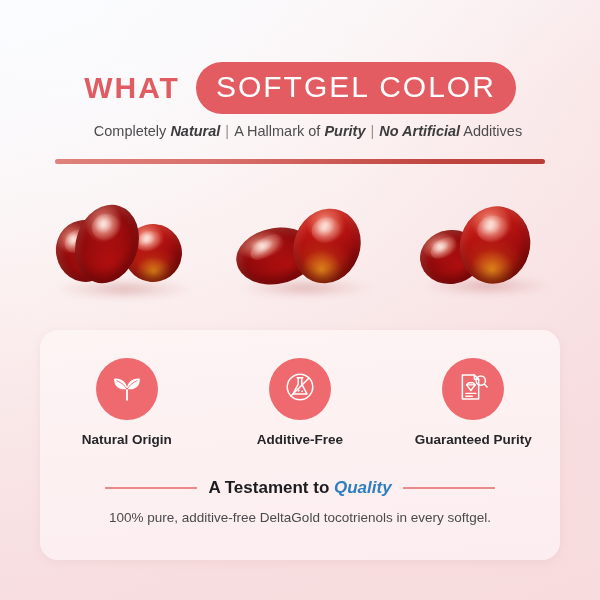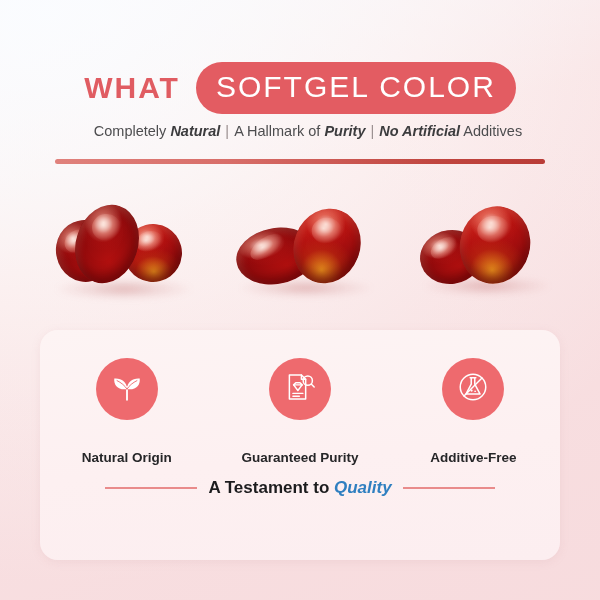--- a/index.html
+++ b/index.html
@@ -182,21 +182,21 @@
   .badge {
     width: 62px;
     height: 62px;
     border-radius: 50%;
     background: #ee6a6e;
     display: flex;
     align-items: center;
     justify-content: center;
   }
   .feature-label {
-    margin-top: 30px;
+    margin-top: 12px;
     font-size: 13.5px;
     font-weight: bold;
     color: #262628;
     white-space: nowrap;
   }
 
   
   .testament {
     position: absolute;
     top: 148px;
@@ -283,60 +283,61 @@
             <svg width="34" height="34" viewBox="0 0 48 48" fill="none">
               <path d="M24 42 V24" stroke="#fff" stroke-width="2.6" stroke-linecap="round"></path>
               <path d="M24 27 C24 16 15 11 6 12 C5 22 12 29 24 27 Z" fill="#fff"></path>
               <path d="M24 27 C24 16 33 11 42 12 C43 22 36 29 24 27 Z" fill="#fff"></path>
               <path d="M10 15 C16 18 21 22 24 27" stroke="#ee6a6e" stroke-width="1.3" stroke-linecap="round"></path>
               <path d="M38 15 C32 18 27 22 24 27" stroke="#ee6a6e" stroke-width="1.3" stroke-linecap="round"></path>
             </svg>
           </span>
         </div>
         <div class="feature-label">Natural Origin</div>
+      </div>
+
+      <div class="feature">
+        <div class="badge">
+          <span>
+            <svg width="34" height="34" viewBox="0 0 48 48" fill="none" stroke="#fff" stroke-width="2.1" stroke-linecap="round" stroke-linejoin="round">
+              <circle cx="24" cy="24" r="18"></circle>
+              <path d="M11.3 36.7 L36.7 11.3"></path>
+              <path d="M20 11 h8"></path>
+              <path d="M21.5 11 v9 L14 34 h20 L26.5 20 v-9"></path>
+              <circle cx="22" cy="29" r="1.6" fill="#fff" stroke="none"></circle>
+              <circle cx="27" cy="30" r="1.2" fill="#fff" stroke="none"></circle>
+            </svg>
+          </span>
+        </div>
+        <div class="feature-label">Additive-Free</div>
       </div>
 
       <div class="feature">
         <div class="badge">
           <span>
             <svg width="34" height="34" viewBox="0 0 48 48" fill="none" stroke="#fff" stroke-width="2.1" stroke-linecap="round" stroke-linejoin="round">
               <path d="M9 7 h17 l6 6 v28 H9 Z"></path>
               <path d="M26 7 v6 h6"></path>
               <path d="M15 21 h12 l-6 8 Z"></path>
               <path d="M15 21 l3 -3 h6 l3 3"></path>
               <path d="M14 33 h14"></path>
               <path d="M14 37 h9"></path>
               <circle cx="35" cy="15" r="6.5"></circle>
               <path d="M39.8 19.8 L44 24"></path>
             </svg>
           </span>
         </div>
         <div class="feature-label">Guaranteed Purity</div>
       </div>
 
-      <div class="feature">
-        <div class="badge">
-          <span>
-            <svg width="34" height="34" viewBox="0 0 48 48" fill="none" stroke="#fff" stroke-width="2.1" stroke-linecap="round" stroke-linejoin="round">
-              <circle cx="24" cy="24" r="18"></circle>
-              <path d="M11.3 36.7 L36.7 11.3"></path>
-              <path d="M20 11 h8"></path>
-              <path d="M21.5 11 v9 L14 34 h20 L26.5 20 v-9"></path>
-              <circle cx="22" cy="29" r="1.6" fill="#fff" stroke="none"></circle>
-              <circle cx="27" cy="30" r="1.2" fill="#fff" stroke="none"></circle>
-            </svg>
-          </span>
-        </div>
-        <div class="feature-label">Additive-Free</div>
-      </div>
-
     </div>
 
     <div class="testament">
       <span class="t-line"></span>
       <span class="t-text"><span>A Testament to </span><span class="q">Quality</span></span>
       <span class="t-line"></span>
     </div>
 
+    <div class="card-note">100% pure, additive-free DeltaGold tocotrienols in every softgel.</div>
 
   </div>
 
 </div>
 
 </body></html>

